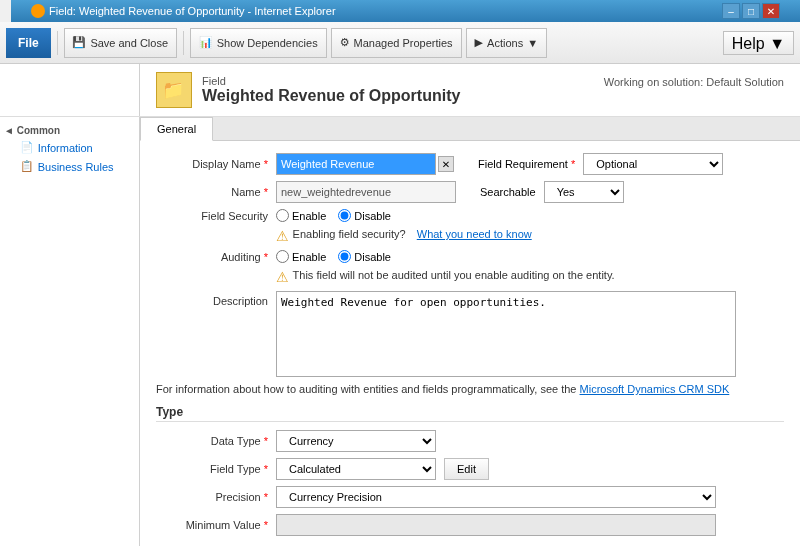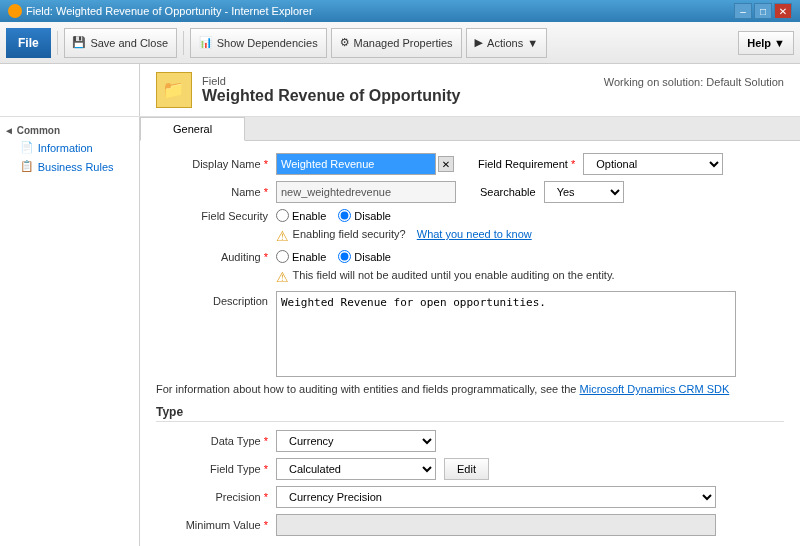--- a/index.html
+++ b/index.html
@@ -1,48 +1,48 @@
 <!DOCTYPE html>
 <html><head>
   <meta charset="utf-8">
   <style>
     * { box-sizing: border-box; margin: 0; padding: 0; }
     body { font-family: 'Segoe UI', Tahoma, Geneva, Verdana, sans-serif; font-size: 12px; background: #f0f0f0; width: 800px; height: 546px; overflow: hidden; }
     
     
-    .title-bar { background: linear-gradient(to bottom, #4a9fd4, #2e7db5); height: 22px; display: flex; align-items: center; justify-content: space-between; padding: 0 8px; }
+    .title-bar { background: linear-gradient(to bottom, #4a9fd4, #2e7db5); height: 22px; display: flex; align-items: center; justify-content: space-between; padding: 0 20px; margin-left: 11px; }
     .title-bar-left { display: flex; align-items: center; gap: 4px; }
     .title-bar-icon { width: 14px; height: 14px; background: #ff9900; border-radius: 50%; }
     .title-bar-text { color: white; font-size: 11px; }
     .title-bar-controls { display: flex; gap: 2px; }
     .title-ctrl { width: 18px; height: 16px; background: #5aa0d0; border: 1px solid #3a80b0; color: white; font-size: 10px; display: flex; align-items: center; justify-content: center; cursor: pointer; }
     .title-ctrl.close { background: #c0392b; }
     
     
     .toolbar { background: linear-gradient(to bottom, #f8f8f8, #e8e8e8); border-bottom: 1px solid #ccc; padding: 4px 6px; display: flex; align-items: center; gap: 4px; height: 42px; }
     .toolbar-btn { background: linear-gradient(to bottom, #fefefe, #e9e9e9); border: 1px solid #c0c0c0; padding: 3px 8px; font-size: 11px; cursor: pointer; display: flex; align-items: center; gap: 4px; height: 30px; color: #333; }
     .file-btn { background: linear-gradient(to bottom, #2d7cc7, #1a5fa0); color: white; border: none; padding: 4px 12px; font-size: 12px; font-weight: bold; cursor: pointer; height: 30px; }
     .toolbar-divider { width: 1px; height: 24px; background: #ccc; margin: 0 2px; }
-    .help-btn { margin-left: auto; background: linear-gradient(to bottom, #fefefe, #e9e9e9); border: 1px solid #c0c0c0; padding: 3px 8px; font-size: 11px; cursor: pointer; height: 24px; font-weight: bold; }
+    .help-btn { margin-left: auto; background: linear-gradient(to bottom, #fefefe, #e9e9e9); border: 1px solid #c0c0c0; padding: 3px 8px; font-size: 16px; cursor: pointer; height: 24px; }
     
     
     .main { display: flex; height: calc(546px - 22px - 42px - 24px); }
     
     
     .sidebar { width: 140px; background: white; border-right: 1px solid #d0d0d0; padding: 6px 0; }
     .sidebar-section { font-size: 10px; font-weight: bold; color: #555; padding: 2px 8px 2px 4px; display: flex; align-items: center; gap: 2px; }
     .sidebar-item { padding: 3px 8px 3px 20px; font-size: 11px; color: #0066cc; cursor: pointer; display: flex; align-items: center; gap: 4px; }
     
     
     .content { flex: 1; background: #f0f0f0; overflow-y: auto; }
     .content-inner { background: white; margin: 0; padding: 12px 16px; }
     
     
     .tabs { display: flex; border-bottom: 1px solid #ccc; background: #e8e8e8; }
-    .tab { padding: 5px 32px; font-size: 11px; cursor: pointer; border: 1px solid transparent; border-bottom: none; }
+    .tab { padding: 5px 16px; font-size: 11px; cursor: pointer; border: 1px solid transparent; border-bottom: none; }
     .tab.active { background: white; border-color: #ccc; border-bottom: 1px solid white; margin-bottom: -1px; }
     
     
     .section-title { font-size: 12px; font-weight: bold; color: #333; margin: 10px 0 8px 0; border-bottom: 1px solid #ddd; padding-bottom: 2px; }
     .form-row { display: flex; align-items: center; margin-bottom: 6px; }
     .form-label { width: 120px; font-size: 11px; color: #333; text-align: right; padding-right: 8px; flex-shrink: 0; }
     .required { color: red; }
     .form-control { display: flex; align-items: center; gap: 8px; flex: 1; }
     .text-input { border: 1px solid #aaa; padding: 2px 4px; font-size: 11px; height: 22px; }
     .text-input.selected { background: #3399ff; color: white; }

